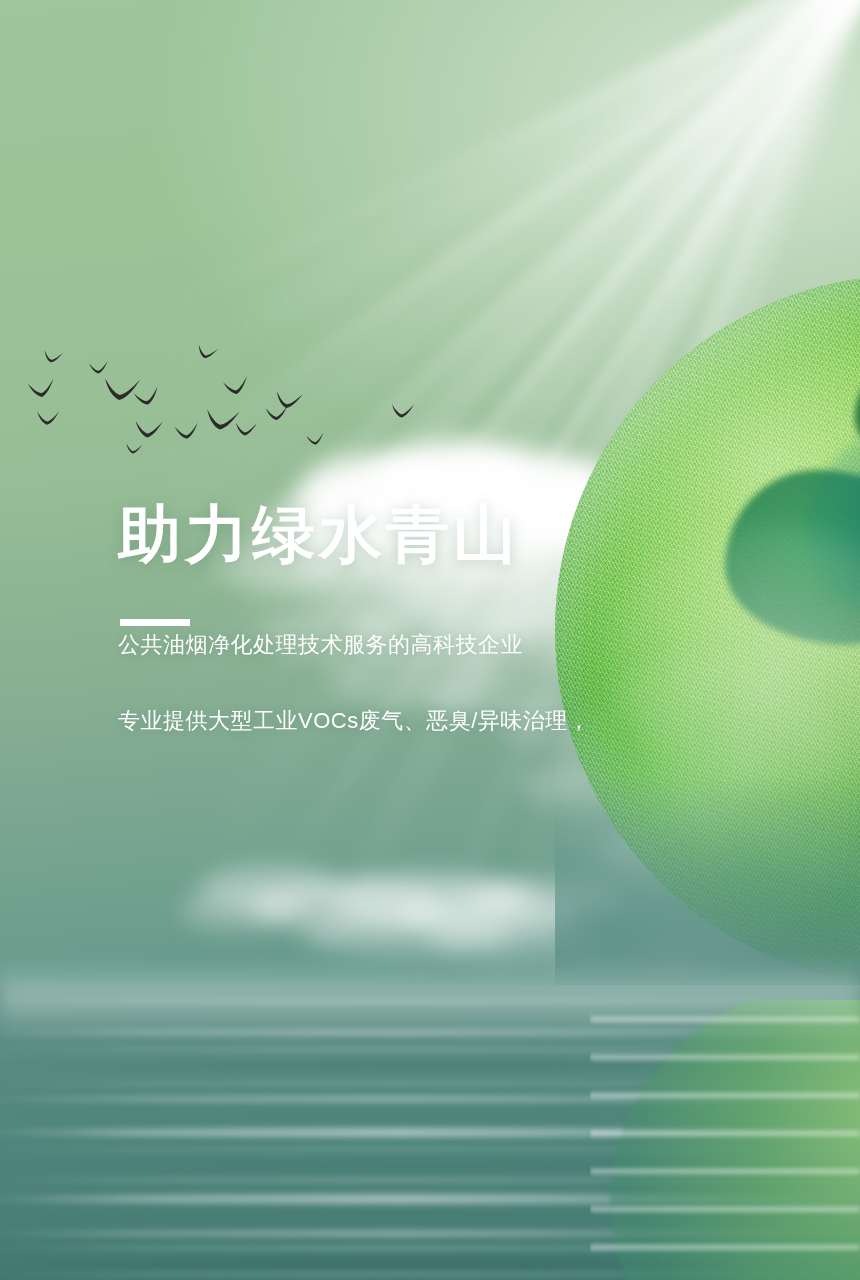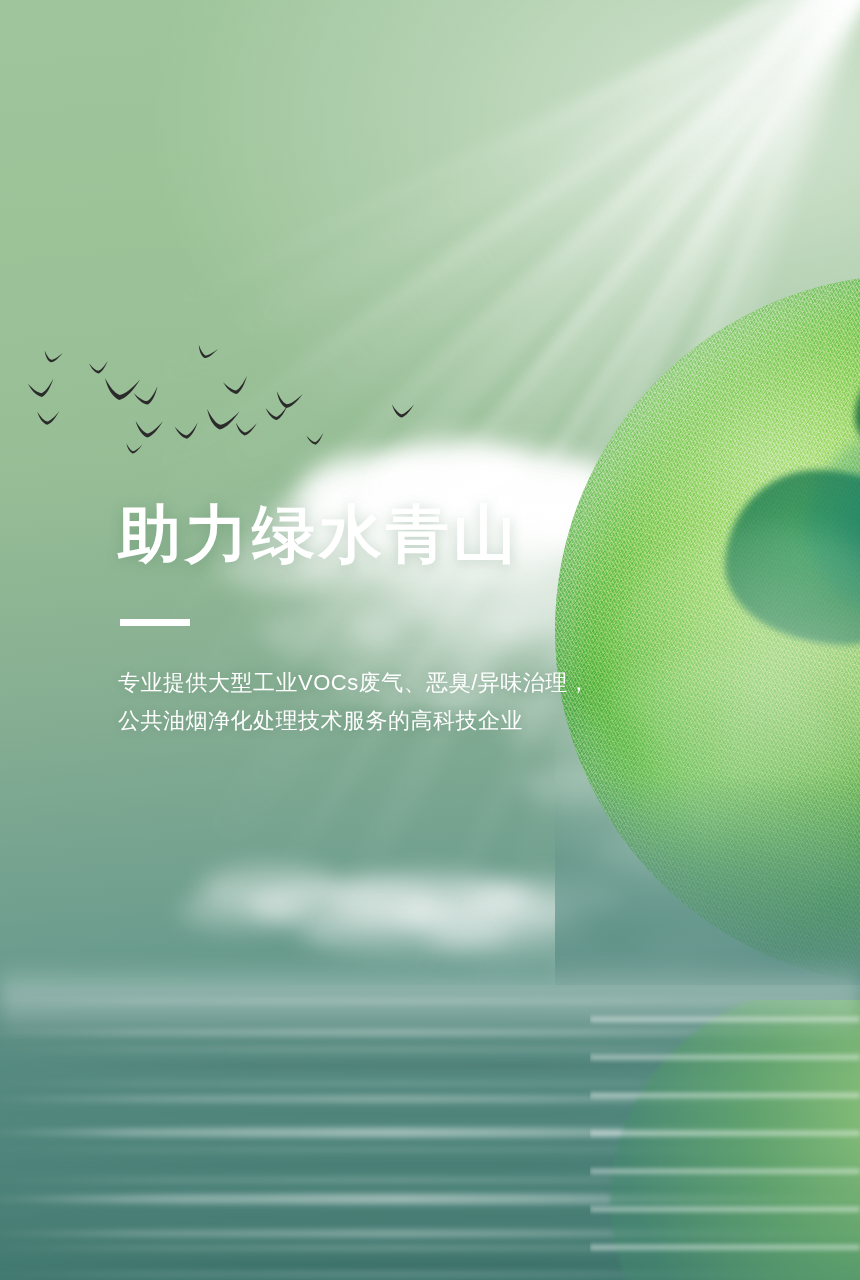--- a/index.html
+++ b/index.html
@@ -293,17 +293,17 @@
 
   <div class="reflection-wrap">
     <div class="reflection"></div>
     <div class="reflection-bands"></div>
   </div>
   <div class="horizon-mist"></div>
 
   <div class="content">
     <h1 class="headline">助力绿水青山</h1>
     <div class="divider"></div>
+    <p class="subtitle" style="margin-top:0;">公共油烟净化处理技术服务的高科技企业</p>
     <p class="subtitle">专业提供大型工业VOCs废气、恶臭/异味治理，</p>
-    <p class="subtitle" style="margin-top:0;">公共油烟净化处理技术服务的高科技企业</p>
   </div>
 
 </div>
 
 </body></html>

